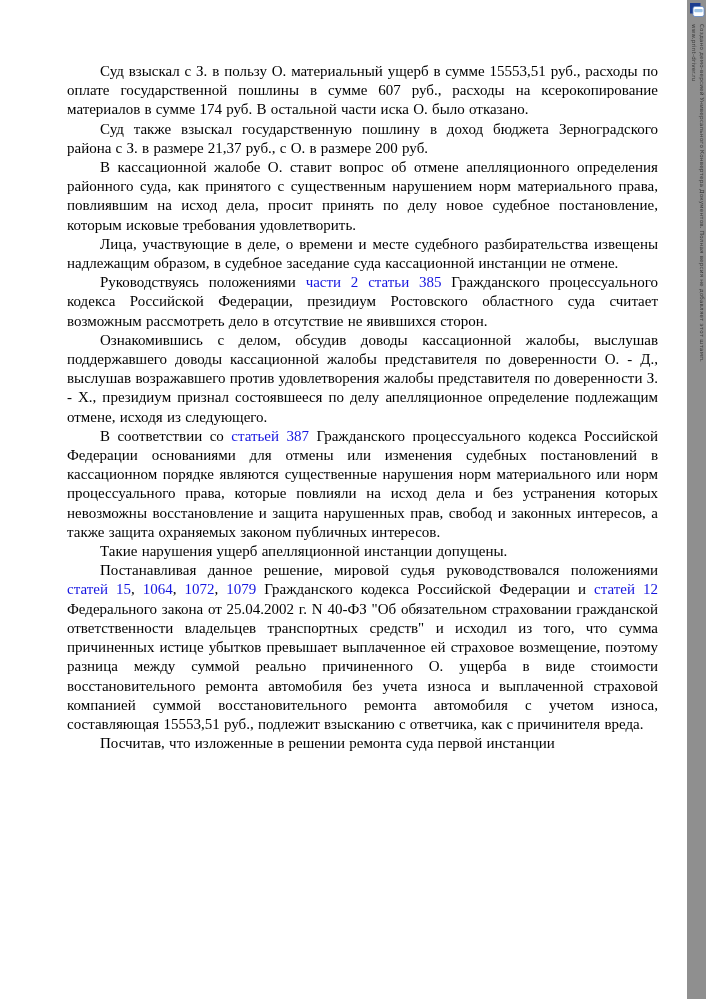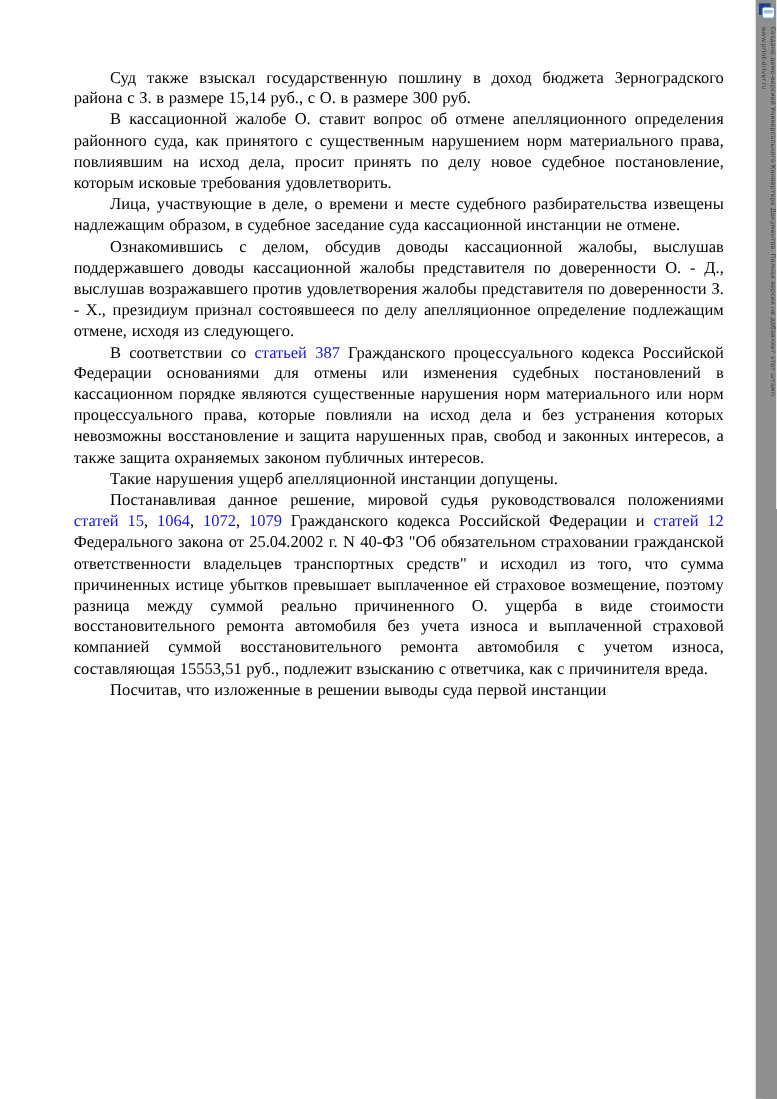--- a/index.html
+++ b/index.html
@@ -70,28 +70,30 @@
     left: 10px;
     font-size: 5.6px;
   }
 </style>
 </head>
 <body>
 
 <div class="page">
 
   <div class="doc-content" id="doc">
-      <p class="para"><span>Суд также взыскал государственную пошлину в доход бюджета Зерноградского района с З. в размере 15,14 руб., с О. в размере 300 руб.</span></p>
+      <p class="para"><span>Суд взыскал с З. в пользу О. материальный ущерб в сумме 15553,51 руб., расходы по оплате государственной пошлины в сумме 607 руб., расходы на ксерокопирование материалов в сумме 174 руб. В остальной части иска О. было отказано.</span></p>
+      <p class="para"><span>Суд также взыскал государственную пошлину в доход бюджета Зерноградского района с З. в размере 21,37 руб., с О. в размере 200 руб.</span></p>
       <p class="para"><span>В кассационной жалобе О. ставит вопрос об отмене апелляционного определения районного суда, как принятого с существенным нарушением норм материального права, повлиявшим на исход дела, просит принять по делу новое судебное постановление, которым исковые требования удовлетворить.</span></p>
       <p class="para"><span>Лица, участвующие в деле, о времени и месте судебного разбирательства извещены надлежащим образом, в судебное заседание суда кассационной инстанции не отмене.</span></p>
+      <p class="para"><span>Руководствуясь положениями </span><span class="law-link">части 2 статьи 385</span><span> Гражданского процессуального кодекса Российской Федерации, президиум Ростовского областного суда считает возможным рассмотреть дело в отсутствие не явившихся сторон.</span></p>
       <p class="para"><span>Ознакомившись с делом, обсудив доводы кассационной жалобы, выслушав поддержавшего доводы кассационной жалобы представителя по доверенности О. - Д., выслушав возражавшего против удовлетворения жалобы представителя по доверенности З. - Х., президиум признал состоявшееся по делу апелляционное определение подлежащим отмене, исходя из следующего.</span></p>
       <p class="para"><span>В соответствии со </span><span class="law-link">статьей 387</span><span> Гражданского процессуального кодекса Российской Федерации основаниями для отмены или изменения судебных постановлений в кассационном порядке являются существенные нарушения норм материального или норм процессуального права, которые повлияли на исход дела и без устранения которых невозможны восстановление и защита нарушенных прав, свобод и законных интересов, а также защита охраняемых законом публичных интересов.</span></p>
       <p class="para"><span>Такие нарушения ущерб апелляционной инстанции допущены.</span></p>
       <p class="para"><span>Постанавливая данное решение, мировой судья руководствовался положениями </span><span class="law-link">статей 15</span><span>, </span><span class="law-link">1064</span><span>, </span><span class="law-link">1072</span><span>, </span><span class="law-link">1079</span><span> Гражданского кодекса Российской Федерации и </span><span class="law-link">статей 12</span><span> Федерального закона от 25.04.2002 г. N 40-ФЗ "Об обязательном страховании гражданской ответственности владельцев транспортных средств" и исходил из того, что сумма причиненных истице убытков превышает выплаченное ей страховое возмещение, поэтому разница между суммой реально причиненного О. ущерба в виде стоимости восстановительного ремонта автомобиля без учета износа и выплаченной страховой компанией суммой восстановительного ремонта автомобиля с учетом износа, составляющая 15553,51 руб., подлежит взысканию с ответчика, как с причинителя вреда.</span></p>
-      <p class="para"><span>Посчитав, что изложенные в решении выводы суда первой инстанции</span></p>
+      <p class="para"><span>Посчитав, что изложенные в решении ремонта суда первой инстанции</span></p>
     </div>
 
   <div class="wm-strip">
     <span class="wm-icon">
       <svg width="16" height="16" viewBox="0 0 16 16" xmlns="http://www.w3.org/2000/svg">
         <rect x="1" y="1" width="10.5" height="10.5" fill="#1e3e8f"></rect>
         <rect x="4" y="4.5" width="11" height="10" rx="2" fill="#ffffff" stroke="#5b84c4" stroke-width="0.8"></rect>
         <rect x="5.3" y="7" width="8.4" height="3.2" rx="1" fill="#9cc3e5"></rect>
       </svg>
     </span>

